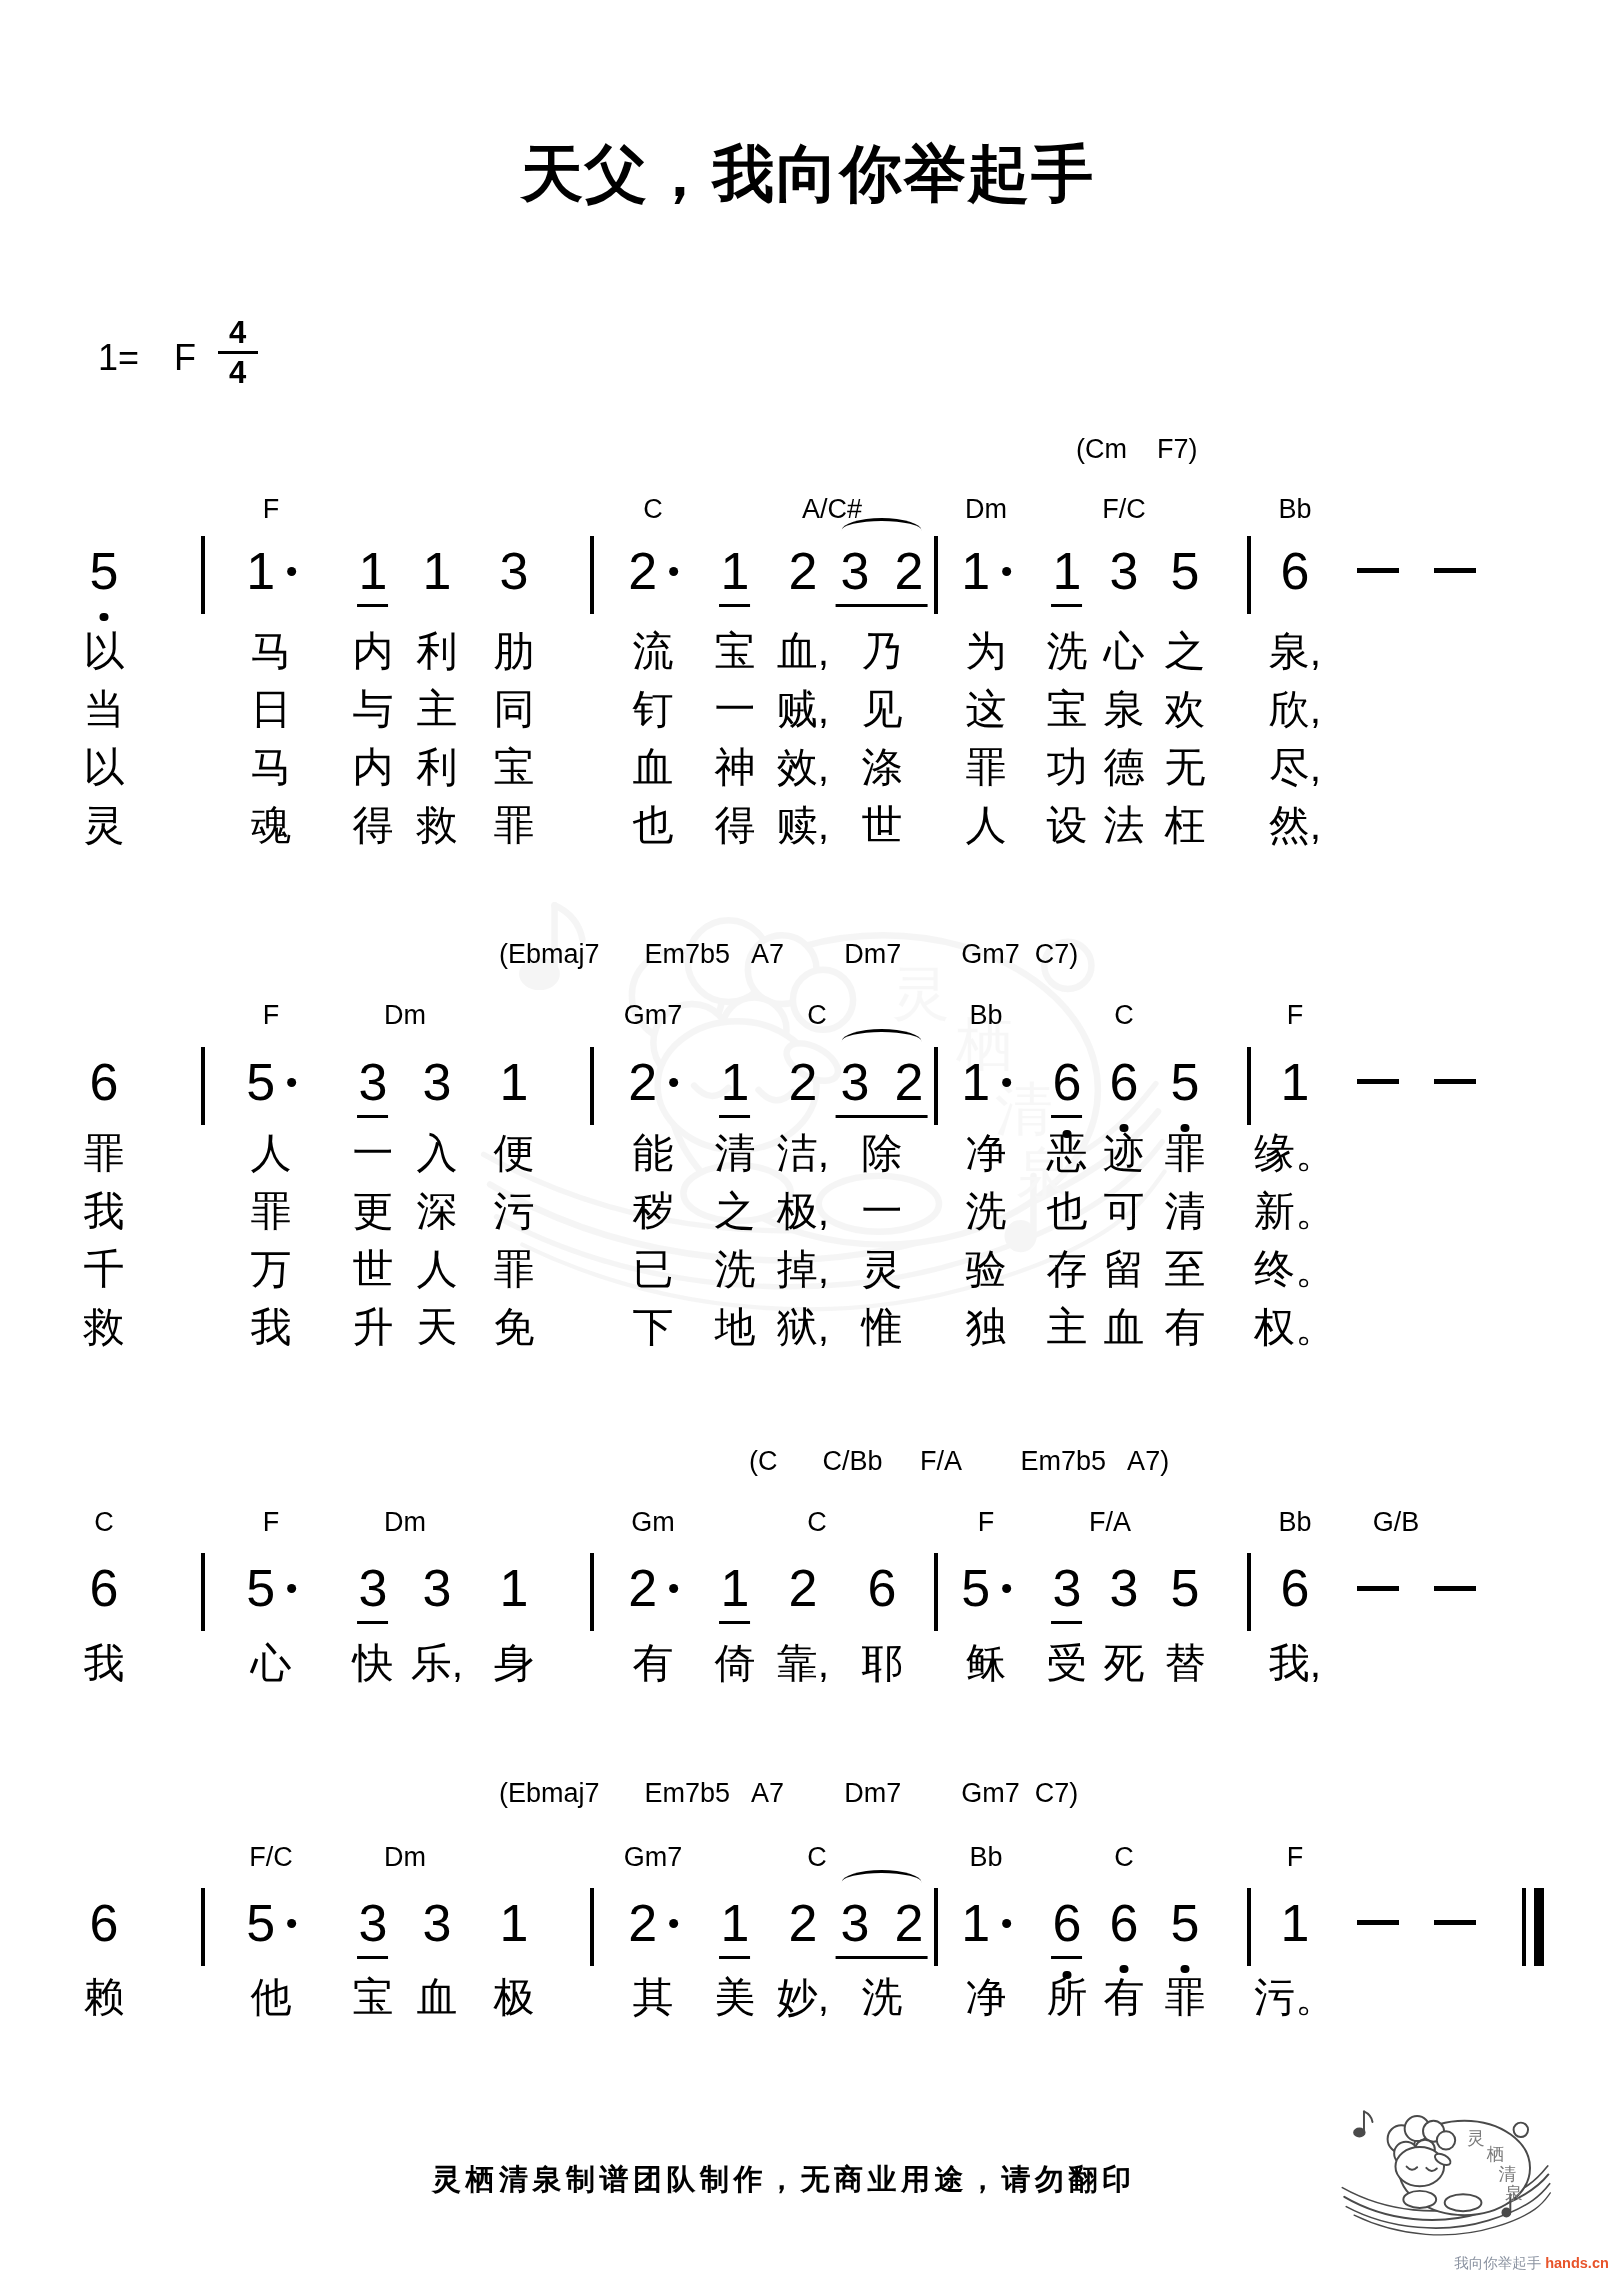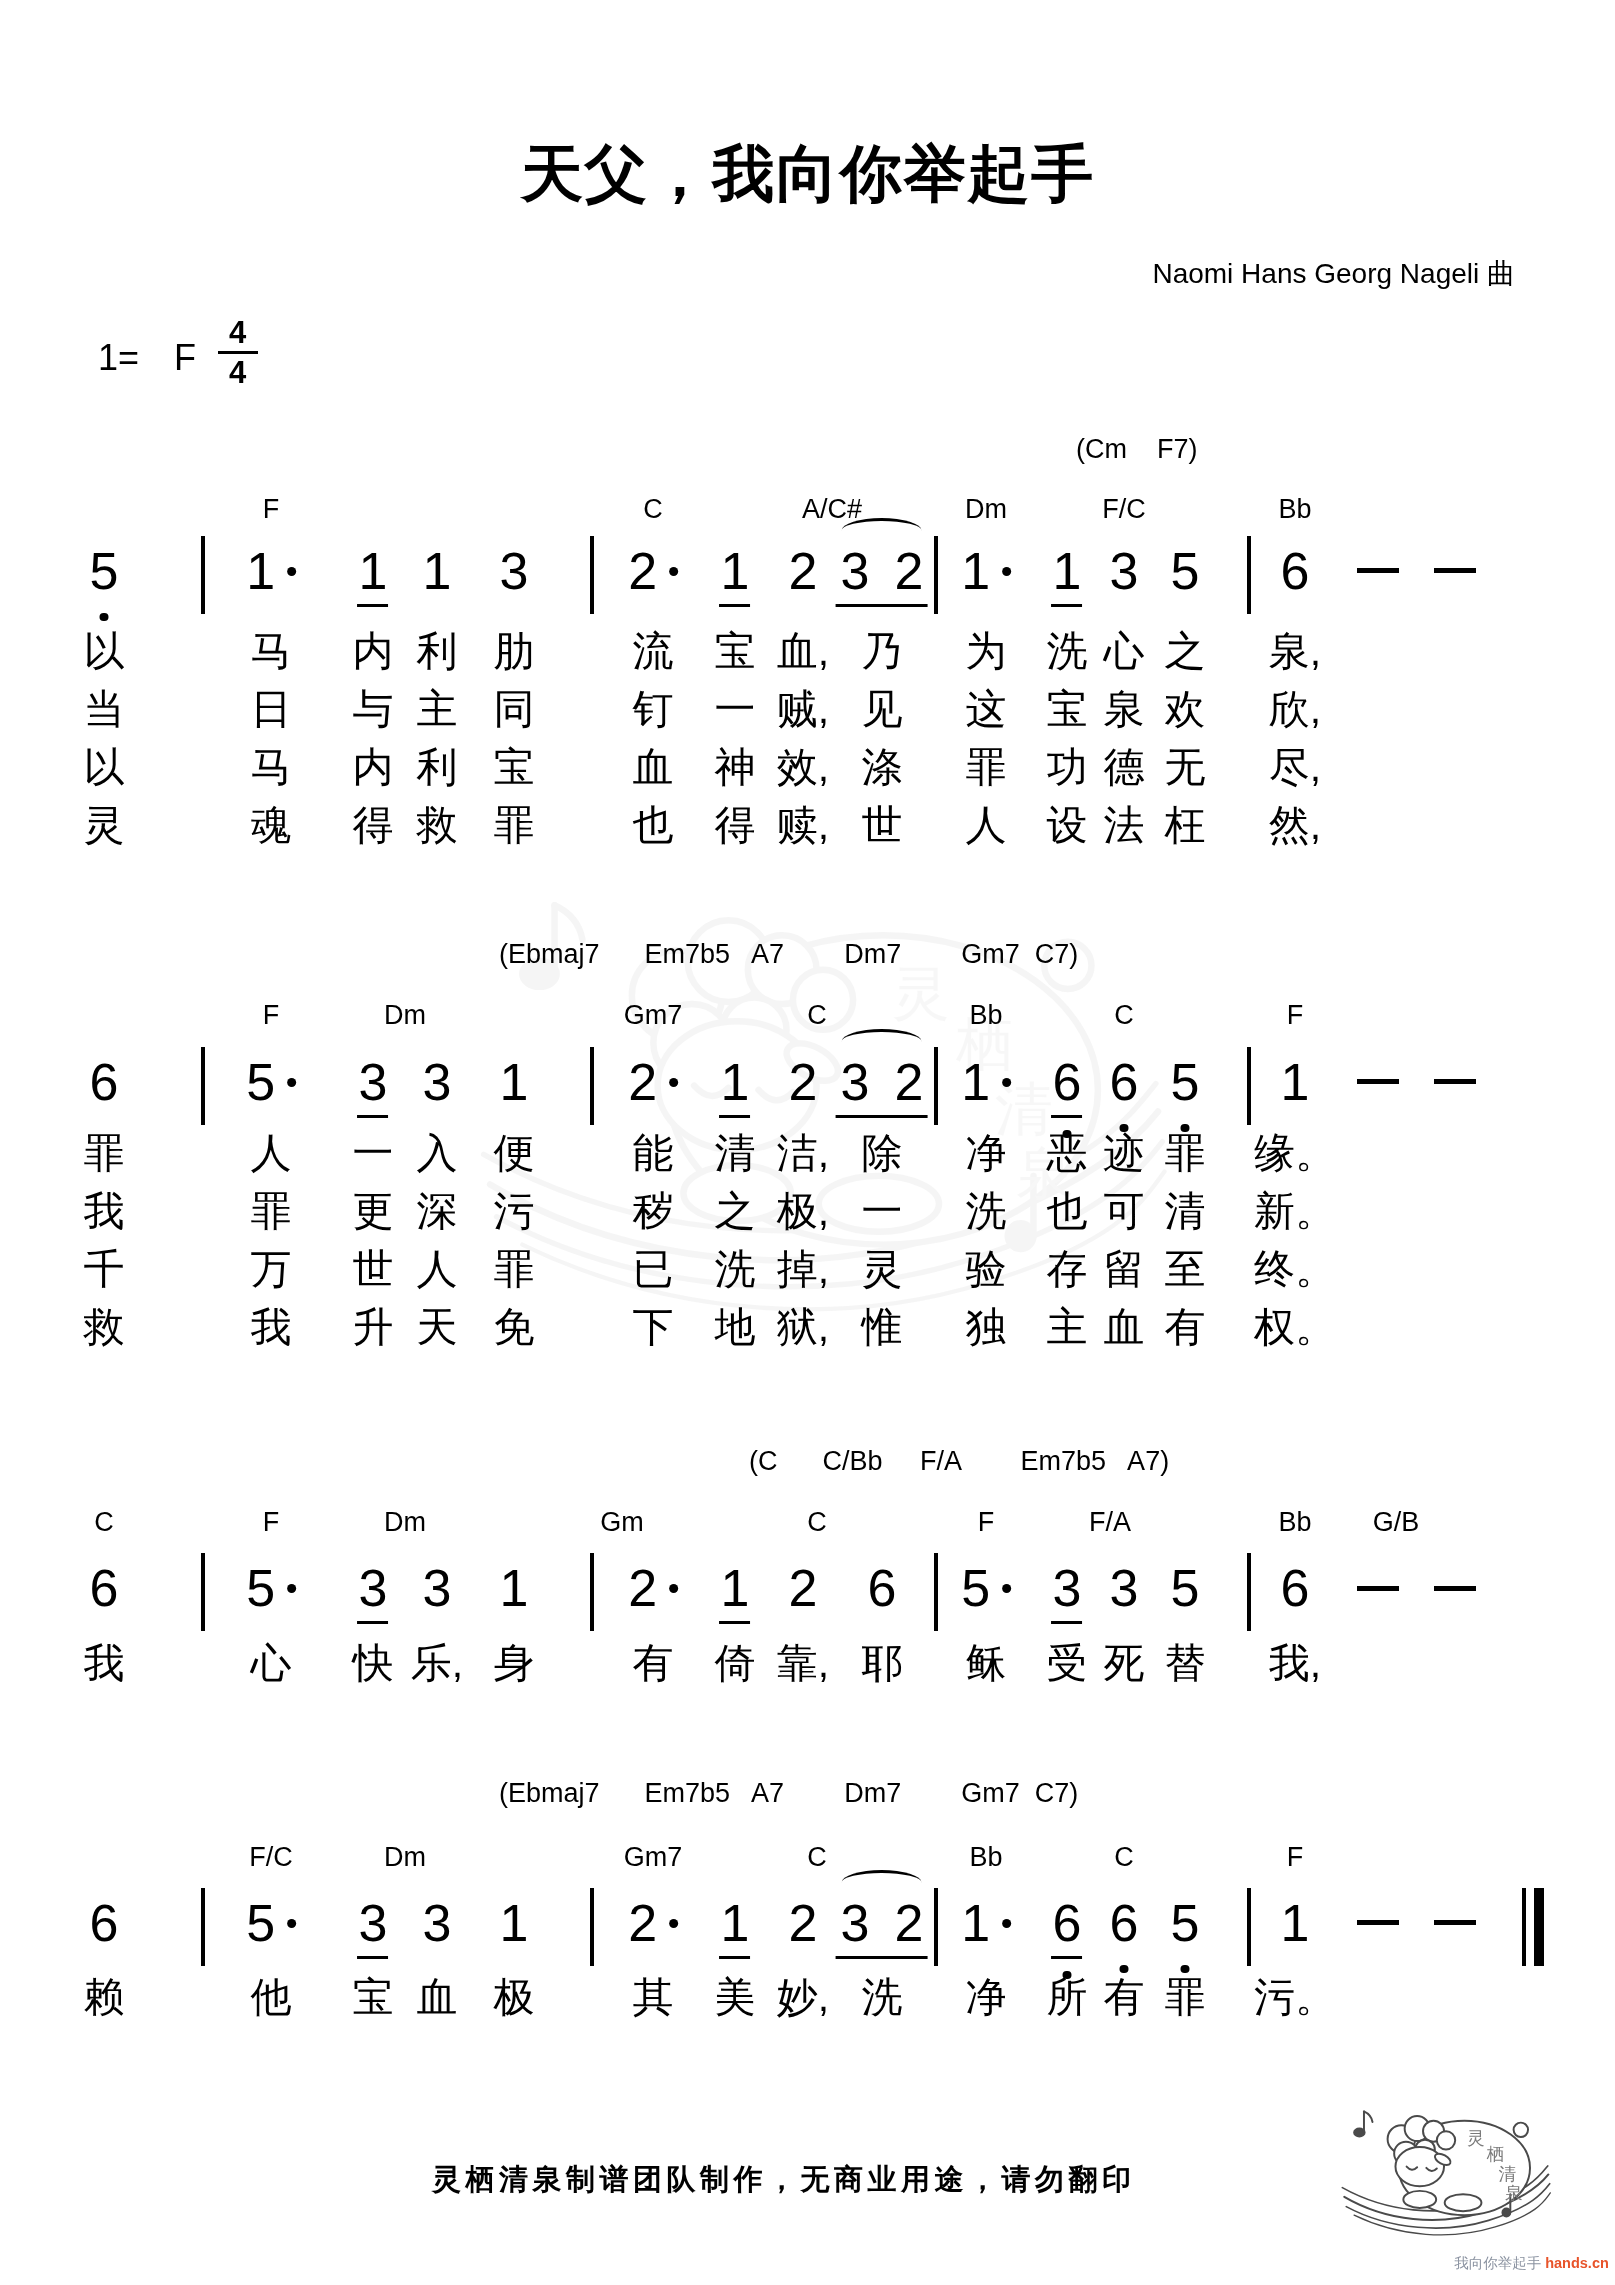--- a/index.html
+++ b/index.html
@@ -81,21 +81,20 @@
     </defs>
   </svg>
 
   <svg class="watermark" width="688" height="494" viewBox="0 0 320 230">
       <use href="#sheep"></use>
     </svg>
 
   <div class="title">天父，我向你举起手</div>
 
   <div class="credits">
-    <div>Naomi Hans Georg Nageli 曲</div>
   </div>
 
   <span class="keylabel" style="left:98px;top:337px">1=</span>
   <span class="keylabel" style="left:174px;top:337px">F</span>
   <span class="ts" style="left:212px;top:317px"><i style="font-style:normal">4</i><b class="tsbar"></b><i style="font-style:normal">4</i></span>
 
   <div id="music">
       <span class="paren" style="left: 1076px; top: 434px;">(Cm    F7)</span>
       <span class="note" style="left: 104px; top: 543px;">
         <span class="digit">5<i class="lowdot"></i></span>
@@ -353,21 +352,21 @@
       <span class="chord" style="left: 405px; top: 1507px;">Dm</span>
       <span class="note" style="left: 437px; top: 1560px;">
         <span class="digit">3</span>
       </span>
       <span class="lyr" style="left: 437px; top: 1636px;">乐,</span>
       <span class="note" style="left: 514px; top: 1560px;">
         <span class="digit">1</span>
       </span>
       <span class="lyr" style="left: 514px; top: 1636px;">身</span>
       <span class="bar" style="left: 590px; top: 1553px;"></span>
-      <span class="chord" style="left: 622px; top: 1507px;">Gm</span>
+      <span class="chord" style="left: 653px; top: 1507px;">Gm</span>
       <span class="note" style="left: 653px; top: 1560px;">
         <span class="digit">2</span>
         <span class="adot"></span>
       </span>
       <span class="lyr" style="left: 653px; top: 1636px;">有</span>
       <span class="note" style="left: 735px; top: 1560px;">
         <span class="digit">1<i class="uline"></i></span>
       </span>
       <span class="lyr" style="left: 735px; top: 1636px;">倚</span>
       <span class="chord" style="left: 817px; top: 1507px;">C</span>

